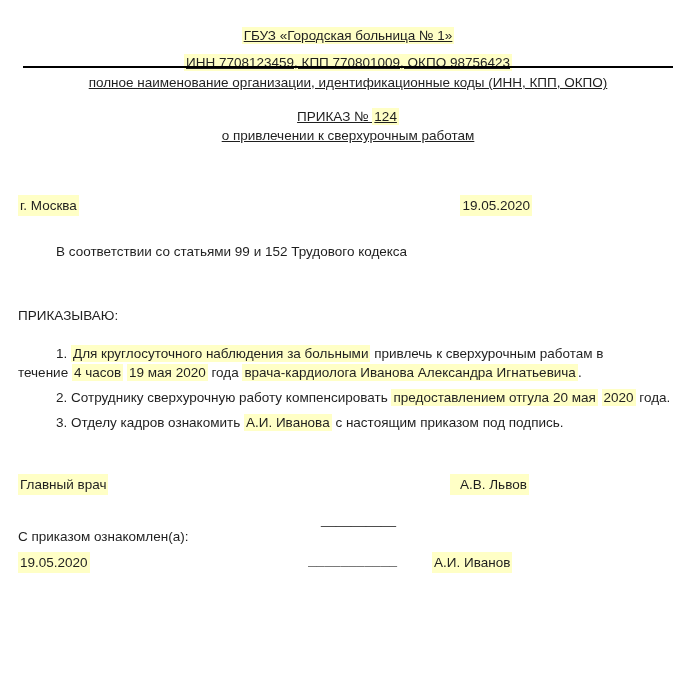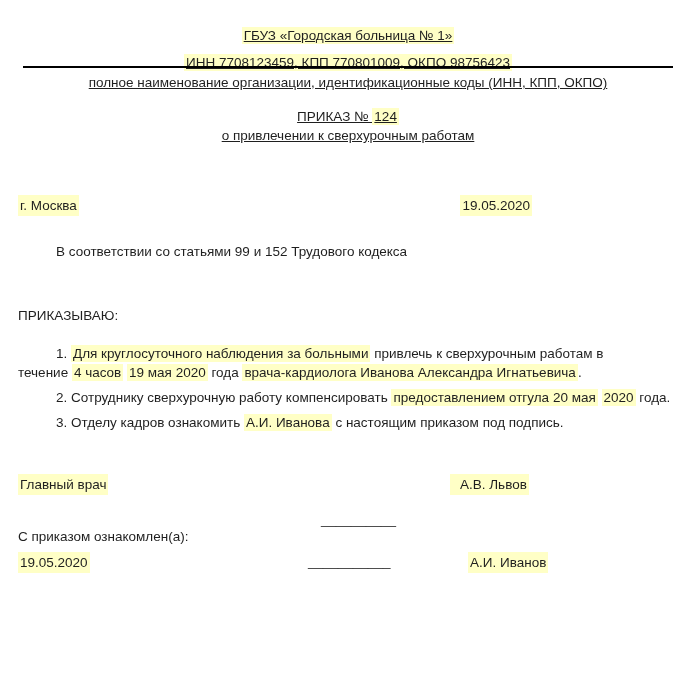--- a/index.html
+++ b/index.html
@@ -60,17 +60,17 @@
   <div style="position:absolute; left:0; right:0; top:474px; height:20px;">
     <span class="sig-label hl" style="left: 18px; background: rgb(255, 255, 198);">Главный врач</span>
     <span class="sig-line" style="left:321px;margin-top:36px;">__________</span>
     <span class="sig-label hl" style="left: 450px; background: rgb(255, 255, 198); padding-left: 10px;">А.В. Львов</span>
   </div>
 
   <div class="abs" style="top:527px;">С приказом ознакомлен(а):</div>
 
   <div style="position:absolute; left:0; right:0; top:552px; height:20px;">
     <span class="sig-label hl" style="left: 18px; background: rgb(255, 255, 198);">19.05.2020</span>
-    <span class="sig-line" style="left:308px;">___________</span>
-    <span class="sig-label hl" style="left: 468px; background: rgb(255, 255, 198);">А.И. Иванов</span>
+    <span class="sig-line" style="left:308px;font-family:Liberation Mono, monospace;">___________</span>
+    <span class="sig-label hl" style="left: 432px; background: rgb(255, 255, 198);">А.И. Иванов</span>
   </div>
 
 </div>
 
 </body></html>

